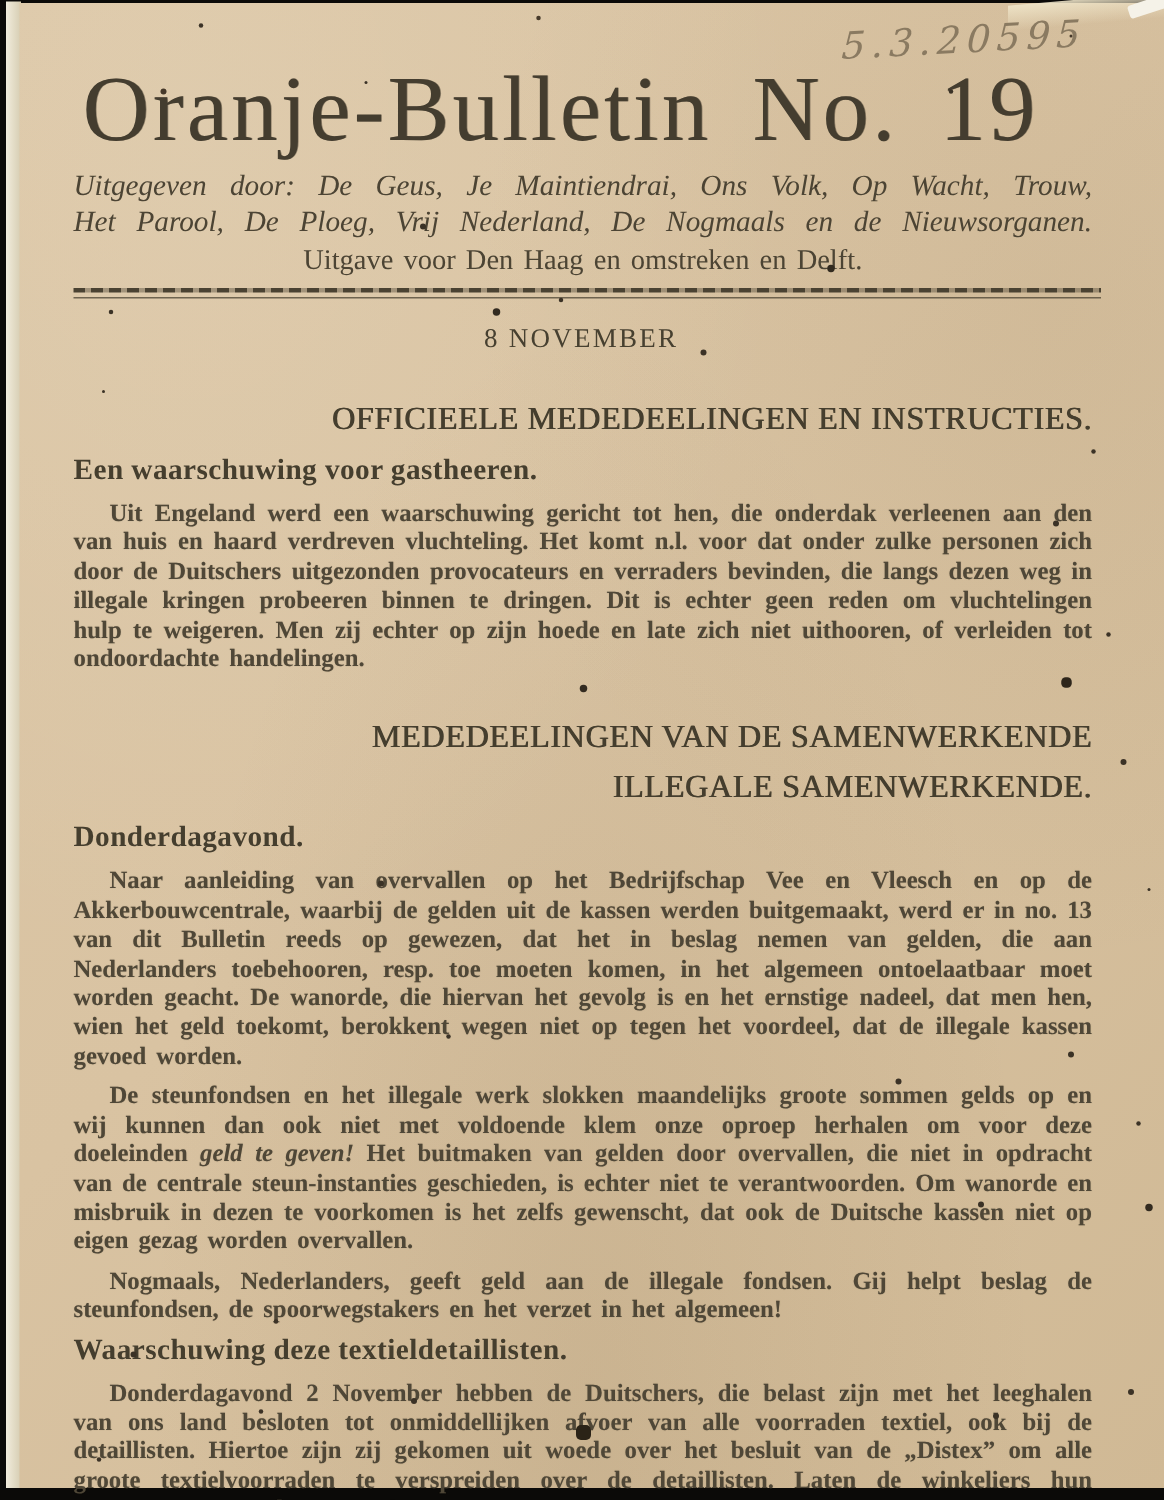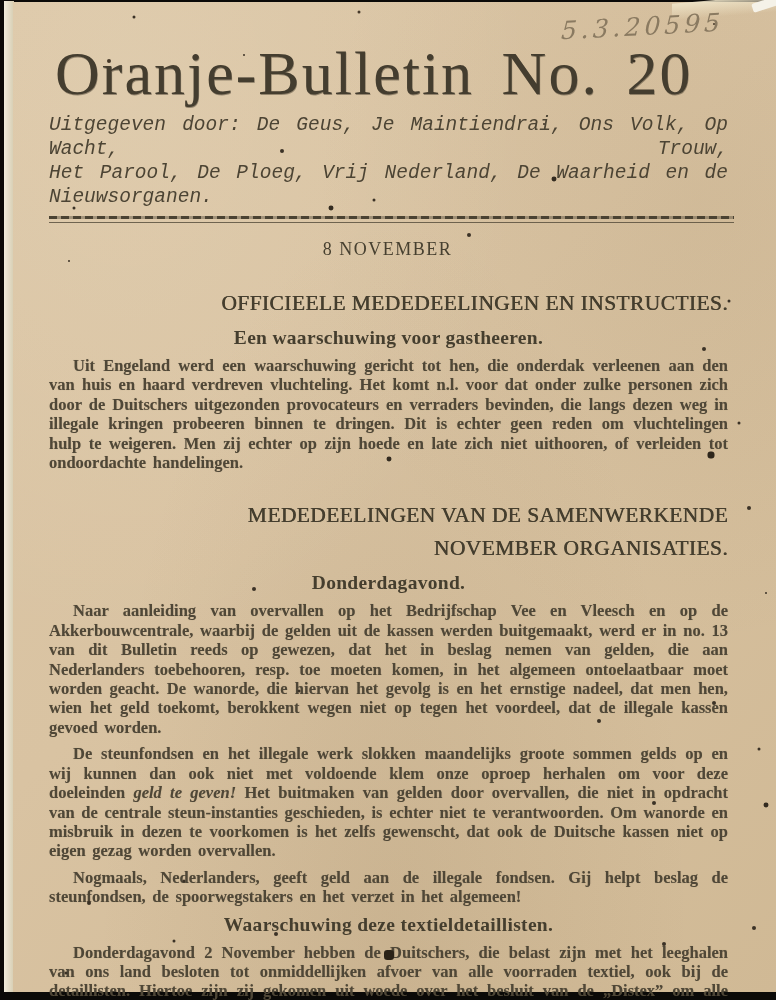--- a/index.html
+++ b/index.html
@@ -60,40 +60,40 @@
   .title {
     margin: 32px 0 0 6px; font-weight: normal;
     font-size: 62px; line-height: 1.0; letter-spacing: 2px; word-spacing: 10px;
     color: #443d2f; text-shadow: 0.5px 0.5px 0 rgba(60,52,38,0.45);
     white-space: nowrap;
   }
   .publishers {
     margin-top: 9px; font-style: italic; font-size: 19.5px; line-height: 24px;
     color: #4c4434; word-spacing: 3px;
   }
-  .publishers .pline { text-align: justify; text-align-last: justify; font-family: Liberation Mono, monospace; }
+  .publishers .pline { text-align: justify; text-align-last: justify; }
   .edition { margin-top: 2px; text-align: center; font-size: 19px; color: #4c4434; word-spacing: 2px; }
   .rule { margin: 7px -6px 0 0; }
   .rule-thick {
     height: 3px;
     background: repeating-linear-gradient(90deg, #4a4232 0 8px, rgba(74,66,50,0.40) 8px 12px);
   }
   .rule-thin { height: 1px; margin-top: 3px; background: rgba(74,66,50,0.75); }
   .dateline {
     margin: 16px 2px 0 0; text-align: center;
     font-size: 18px; letter-spacing: 1.5px; color: #474030;
   }
   h2.sec-head {
     margin: 27px 0 0 0; text-align: right; font-weight: normal;
     font-size: 21.5px; letter-spacing: 0.4px; color: #453e2e;
     text-shadow: 0.5px 0 0 currentColor; line-height: 33px;
   }
   h2.sec-head .hline { display: block; }
   h3.sub-head {
-    margin: 7px 0 0 0; text-align: center; font-weight: bold;
+    margin: 7px 0 0 0; text-align: left; font-weight: bold;
     font-size: 19.5px; color: #453e2e; letter-spacing: 0.3px;
   }
   p.bodytext {
     margin: 7px 0 0 0; font-size: 16.5px; line-height: 19.4px;
     text-align: justify; text-indent: 24px; word-spacing: 2.5px;
     color: #4f4737; text-shadow: 0 0 0.7px rgba(80,70,50,0.35); font-weight: bold;
   }
   p.bodytext em { font-style: italic; }
   .bind-inline { display: inline; }
 </style>
@@ -103,42 +103,43 @@
 <div class="scan">
   <div class="paper-edge"></div>
 
   <div class="paper">
     <div class="fold"></div>
     <div class="fold-corner"></div>
     <div class="specks"></div>
 
     <div class="handwritten">5.3.20595</div>
 
-    <h1 class="title">Oranje-Bulletin No. 20</h1>
+    <h1 class="title">Oranje-Bulletin No. 19</h1>
 
     <div class="publishers">
       <div class="pline">Uitgegeven door: De Geus, Je Maintiendrai, Ons Volk, Op Wacht, Trouw,</div>
-      <div class="pline">Het Parool, De Ploeg, Vrij Nederland, De Waarheid en de Nieuwsorganen.</div>
+      <div class="pline">Het Parool, De Ploeg, Vrij Nederland, De Nogmaals en de Nieuwsorganen.</div>
     </div>
 
+    <div class="edition">Uitgave voor Den Haag en omstreken en Delft.</div>
 
     <div class="rule">
       <div class="rule-thick"></div>
       <div class="rule-thin"></div>
     </div>
 
     <div class="dateline">8 NOVEMBER</div>
 
     <h2 class="sec-head">OFFICIEELE MEDEDEELINGEN EN INSTRUCTIES.</h2>
     <h3 class="sub-head">Een waarschuwing voor gastheeren.</h3>
     <p class="bodytext">Uit Engeland werd een waarschuwing gericht tot hen, die onderdak verleenen aan den van huis en haard verdreven vluchteling. Het komt n.l. voor dat onder zulke personen zich door de Duitschers uitgezonden provocateurs en verraders bevinden, die langs dezen weg in illegale kringen probeeren binnen te dringen. Dit is echter geen reden om vluchtelingen hulp te weigeren. Men zij echter op zijn hoede en late zich niet uithooren, of verleiden tot ondoordachte handelingen.</p>
 
     <h2 class="sec-head">
       <span class="hline">MEDEDEELINGEN VAN DE SAMENWERKENDE</span>
-      <span class="hline">NOVEMBER ORGANISATIES.</span>
+      <span class="hline">ILLEGALE SAMENWERKENDE.</span>
     </h2>
     <h3 class="sub-head">Donderdagavond.</h3>
 
     <p class="bodytext">Naar aanleiding van overvallen op het Bedrijfschap Vee en Vleesch en op de Akkerbouwcentrale, waarbij de gelden uit de kassen werden buitgemaakt, werd er in no. 13 van dit Bulletin reeds op gewezen, dat het in beslag nemen van gelden, die aan Nederlanders toebehooren, resp. toe moeten komen, in het algemeen ontoelaatbaar moet worden geacht. De wanorde, die hiervan het gevolg is en het ernstige nadeel, dat men hen, wien het geld toekomt, berokkent wegen niet op tegen het voordeel, dat de illegale kassen gevoed worden.</p>
 
     <p class="bodytext"><span class="bind-inline">De steunfondsen en het illegale werk slokken maandelijks groote sommen gelds op en wij kunnen dan ook niet met voldoende klem onze oproep herhalen om voor deze doeleinden </span><em>geld te geven!</em><span class="bind-inline"> Het buitmaken van gelden door overvallen, die niet in opdracht van de centrale steun-instanties geschieden, is echter niet te verantwoorden. Om wanorde en misbruik in dezen te voorkomen is het zelfs gewenscht, dat ook de Duitsche kassen niet op eigen gezag worden overvallen.</span></p>
 
     <p class="bodytext">Nogmaals, Nederlanders, geeft geld aan de illegale fondsen. Gij helpt beslag de steunfondsen, de spoorwegstakers en het verzet in het algemeen!</p>
 
     <h3 class="sub-head">Waarschuwing deze textieldetaillisten.</h3>

